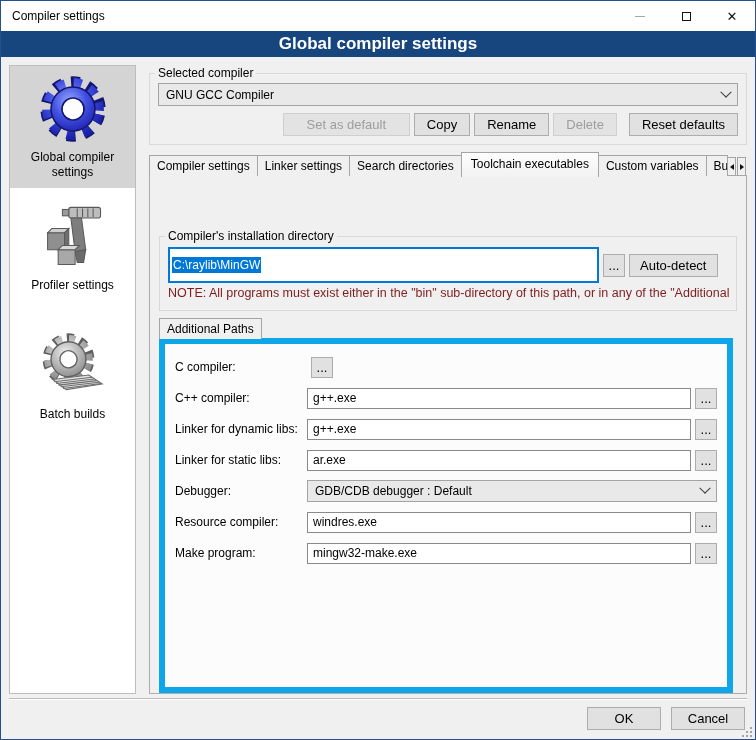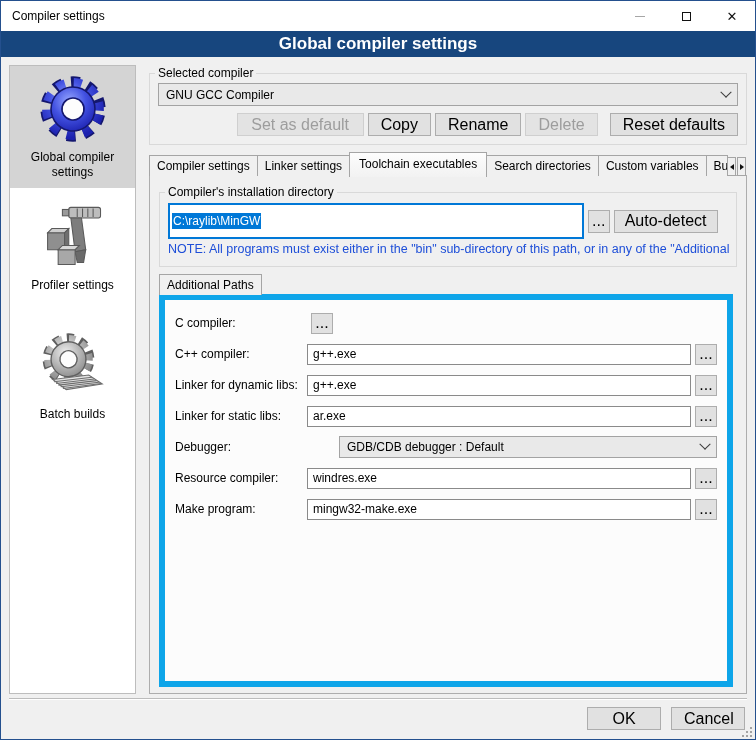--- a/index.html
+++ b/index.html
@@ -29,34 +29,34 @@
   .side-item { text-align:center; padding:6px 2px 8px 2px; }
   .side-item.selected { background:#d4d4d4; }
   .side-item .ic { height:74px; display:flex; align-items:center; justify-content:center; }
   .side-item .lbl { font-size:12px; line-height:15px; margin-top:4px; }
   .side-item + .side-item { margin-top:6px; }
   .side-item:nth-child(3) { margin-top:22px; }
 
   .main { flex:1; display:flex; flex-direction:column; min-width:0; margin-bottom:4px; }
 
   
-  fieldset { border:1px solid #d9d9d9; padding:0; }
+  fieldset { border:1px solid #d9d9d9; padding:0;margin-top:44px; }
   legend { font-size:12px; padding:0 3px; margin-left:5px; }
 
   
   .sel-comp { margin-top:1px; padding-bottom:8px; }
   .combo { height:23px; border:1px solid #a3a3a3; background:#e9e9e9; display:flex;
            align-items:center; padding:0 7px; }
   .combo .val { flex:1; overflow:hidden; white-space:nowrap; }
   .chev { width:8px; height:8px; border-right:1.4px solid #3c3c3c; border-bottom:1.4px solid #3c3c3c;
           transform:rotate(45deg) translate(-2px,-2px); flex-shrink:0; }
   .sel-comp .combo { margin:3px 8px 7px 8px; }
   .btnrow { display:flex; justify-content:flex-end; padding:0 8px; gap:4px; }
   .btn { height:23px; background:#e1e1e1; border:1px solid #adadad; font-family:inherit;
-         font-size:16px; padding:0 12px; color:#000; }
+         font-size:13px; padding:0 12px; color:#000; }
   .btn.disabled { color:#9d9d9d; border-color:#cfcfcf; background:#e3e3e3; }
   .btn.wide { width:127px; padding:0; }
   .btn.gapleft { margin-left:8px; }
 
   
   .tabs { display:flex; align-items:flex-end; margin-top:7px; position:relative; z-index:2; }
   .tab { background:#f0f0f0; border:1px solid #a5a5a5; border-bottom:none; padding:3px 7px 3px 7px;
          white-space:nowrap; margin-right:-1px; height:21px; }
   .tab.active { background:linear-gradient(#fdfdfd,#f2f2f2); padding:4px 9px 5px 9px; height:25px;
                 margin-bottom:-1px; position:relative; z-index:3; }
@@ -72,33 +72,33 @@
                padding:9px 9px 0 9px; display:flex; flex-direction:column; min-height:0; }
 
   
   .install { margin-right:4px; padding-bottom:4px; }
   .dir-row { display:flex; margin:4px 18px 2px 8px; gap:4px; align-items:center; }
   .textbox-focused { flex:1; height:24px; background:#fff; border:2px solid #0078d7;
                      display:flex; align-items:center; padding:16px 2px; overflow:hidden; }
   .seltext { background:#0078d7; color:#fff; white-space:pre; padding:1px 1px; }
   .btn.browse { width:22px; padding:0; flex-shrink:0; }
   .btn.autodetect { padding:0 10px; flex-shrink:0; }
-  .note { color:#1d4ed8; font-size:12.5px; margin:3px 6px 6px 8px; white-space:nowrap; overflow:hidden; }
+  .note { color:#7f1d1d; font-size:12.5px; margin:3px 6px 6px 8px; white-space:nowrap; overflow:hidden; }
 
   .subtabs { margin-top:7px; }
   .subtab-panel { border:6px solid #0ea5e9; background:#fcfcfc; margin-top:-1px; margin-right:4px;
                   height:393px; padding:12px 10px 0 10px; display:flex; flex-direction:column; gap:9px; }
   .tab.subactive { background:linear-gradient(#ffffff,#fbfbfb); }
 
   .field-row { display:flex; align-items:center; height:22px; flex-shrink:0; }
   .field-row .flabel { width:132px; flex-shrink:0; }
   .valbox { flex:1; height:21px; background:#fff; border:1px solid #8a8a8a; display:flex;
             align-items:center; padding:0 5px; overflow:hidden; white-space:nowrap; }
   .field-row .btn.browse { width:22px; height:21px; margin-left:4px; }
-  .field-row .combo { flex:1; height:22px;margin-left:32px; }
+  .field-row .combo { flex:1; height:22px; }
 
   
   .footer { flex-shrink:0; margin:0 8px; border-top:1px solid #bcbcbc; box-shadow:0 1px 0 #fff inset;
             display:flex; justify-content:flex-end; align-items:center; gap:10px;
             padding:8px 2px 9px 0; position:relative; }
   .footer .btn { width:74px; }
   .grip { position:absolute; right:-6px; bottom:1px; width:12px; height:12px; }
   .grip i { position:absolute; width:2px; height:2px; background:#a3a3a3; }
   .grip i:nth-child(1){ right:1px; bottom:9px; }
   .grip i:nth-child(2){ right:5px; bottom:5px; }
@@ -218,22 +218,22 @@
           <button class="btn">Copy</button>
           <button class="btn">Rename</button>
           <button class="btn disabled">Delete</button>
           <button class="btn gapleft">Reset defaults</button>
         </div>
       </fieldset>
 
       <div class="tabs">
         <div class="tab">Compiler settings</div>
         <div class="tab">Linker settings</div>
+        <div class="tab">Search directories</div>
         <div class="tab active">Toolchain executables</div>
-        <div class="tab">Search directories</div>
         <div class="tab">Custom variables</div>
         <div class="tab clipped">Build options</div>
         <button class="tab-arrow">
             <span class="tri-l"></span>
           </button>
         <button class="tab-arrow">
             <span class="tri-r"></span>
           </button>
       </div>
 

